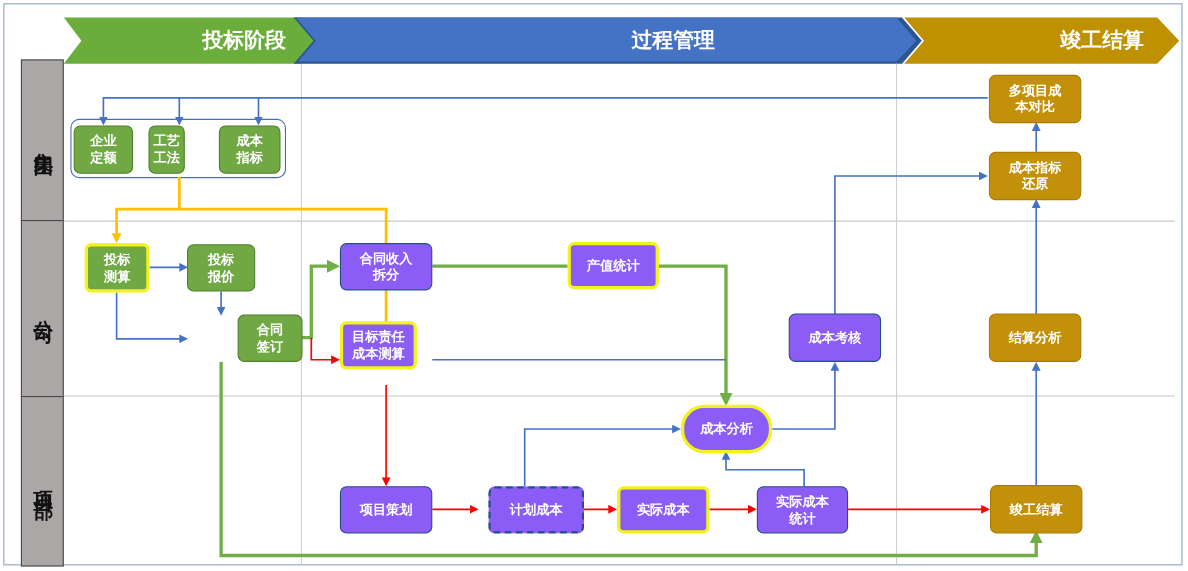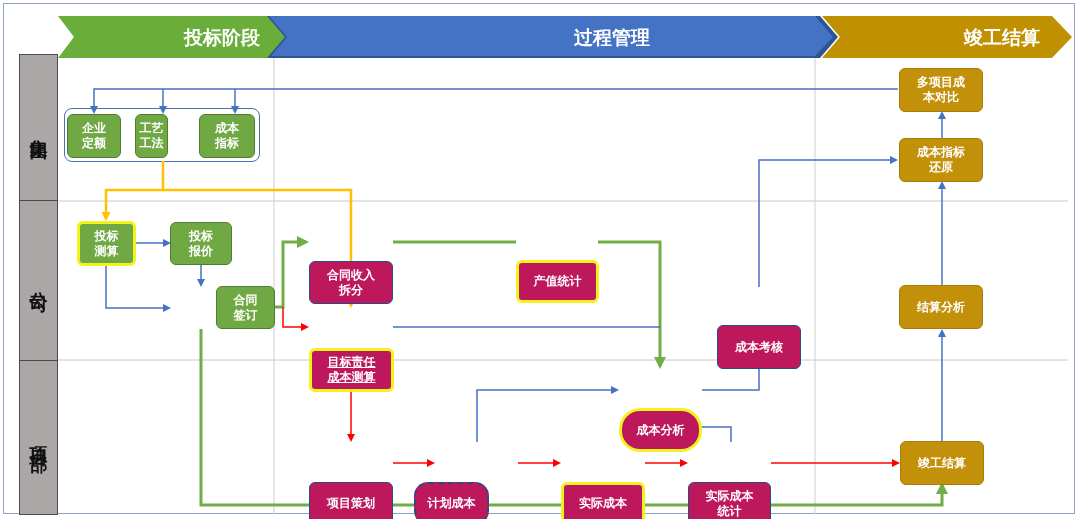--- a/index.html
+++ b/index.html
@@ -13,21 +13,21 @@
                 align-items:center; justify-content:center; }
   .lane-label span { writing-mode:vertical-rl; text-orientation:upright;
                      font-size:18px; color:#111; letter-spacing:4px; font-weight:bold; }
   .phase-text { position:absolute; top:16px; height:42px; line-height:42px;
                 color:#fff; font-weight:bold; font-size:19px; text-align:right; }
   .node { position:absolute; border-radius:6px; color:#fff; font-weight:bold;
           font-size:12px; line-height:15px; display:flex; align-items:center;
           justify-content:center; text-align:center; box-sizing:border-box;
           white-space:pre-line; }
   .green { background:#70a844; border:1px solid #4f7f2d; }
-  .blue { background:#be185d; border:1px solid #244f84;margin-top:40px; }
+  .blue { background:#8b5cf6; border:1px solid #244f84; }
   .gold { background:#c29009; border:1px solid #a97c07; }
   .hl { border:3px solid #f2f21e; }
   .dashed { border:2px dashed #1f4f86; }
   .group-box { position:absolute; left:64px; top:108px; width:196px; height:54px;
                border:1px solid #4a6fb0; border-radius:8px; box-sizing:border-box; }
 </style>
 </head>
 <body>
 
 <div class="frame"></div>
@@ -123,28 +123,28 @@
 
 <div class="node green hl" style="left:77px;top:221px;width:59px;height:45px;">投标
 测算</div>
 <div class="node green" style="left:170px;top:222px;width:62px;height:43px;">投标
 报价</div>
 <div class="node green" style="left:172px;top:286px;width:59px;height:43px;margin-left:44px;">合同
 签订</div>
 
 <div class="node blue" style="left:309px;top:221px;width:84px;height:43px;">合同收入
 拆分</div>
-<div class="node blue hl" style="left:309px;top:308px;width:85px;height:44px;text-decoration:underline;">目标责任
+<div class="node blue hl" style="left:309px;top:292px;width:70px;height:44px;">目标责任
 成本测算</div>
 <div class="node blue hl" style="left:516px;top:220px;width:83px;height:43px;">产值统计</div>
 <div class="node blue" style="left:717px;top:285px;width:84px;height:44px;">成本考核</div>
 
 <div class="node blue hl" style="left:619px;top:368px;width:83px;height:44px;border-radius:21px;">成本分析</div>
 <div class="node blue" style="left:309px;top:442px;width:84px;height:43px;">项目策划</div>
-<div class="node blue dashed" style="left:414px;top:442px;width:75px;height:43px;border-radius:14px;">计划成本</div>
+<div class="node blue dashed" style="left:444px;top:442px;width:87px;height:43px;">计划成本</div>
 <div class="node blue hl" style="left:561px;top:442px;width:84px;height:43px;">实际成本</div>
 <div class="node blue" style="left:688px;top:442px;width:83px;height:43px;">实际成本
 统计</div>
 
 <div class="node gold" style="left:899px;top:68px;width:84px;height:44px;">多项目成
 本对比</div>
 <div class="node gold" style="left:899px;top:138px;width:84px;height:44px;">成本指标
 还原</div>
 <div class="node gold" style="left:899px;top:285px;width:84px;height:44px;">结算分析</div>
 <div class="node gold" style="left:900px;top:441px;width:84px;height:44px;">竣工结算</div>

